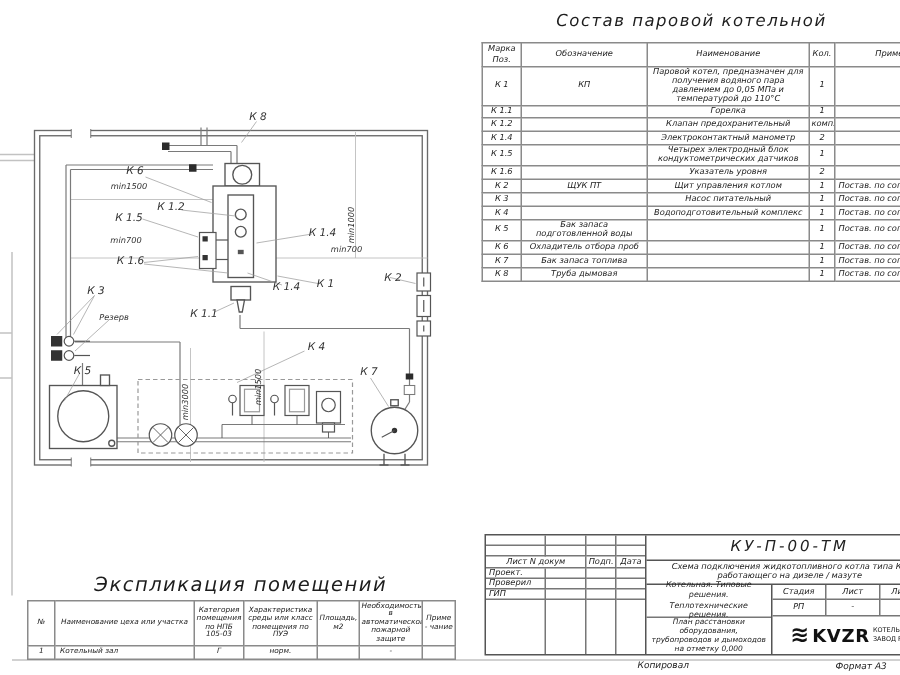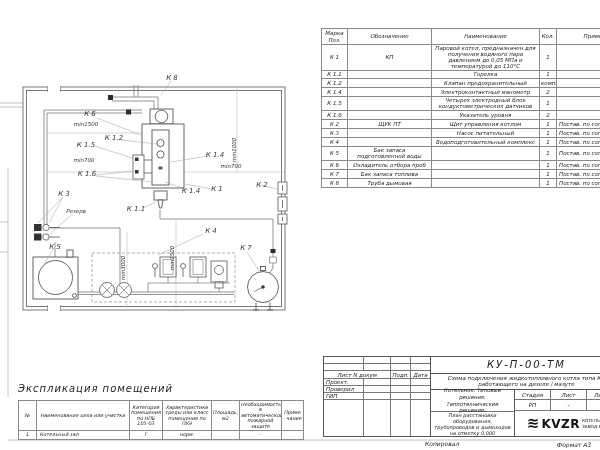--- a/index.html
+++ b/index.html
@@ -8,21 +8,21 @@
   .abs{position:absolute;}
   svg text{fill:#333;}
   .t7{font:italic 7px "DejaVu Sans",sans-serif;}
   .t55{font:italic 5.5px "DejaVu Sans",sans-serif;}
   
   .tbl{border-collapse:collapse;table-layout:fixed;}
   .tbl td,.tbl th{border:0.6px solid #8a8a8a;padding:0 1px;font-weight:normal;
         font-size:5.5px;line-height:1.12;text-align:center;vertical-align:middle;
         overflow:hidden;}
   .spec-title{font-size:11px;text-align:center;letter-spacing:1px;color:#1d1d1d;}
-  .expl-title{font-size:10px;letter-spacing:1px;color:#1d1d1d;}
+  .expl-title{font-size:13px;text-align:center;letter-spacing:1px;color:#1d1d1d;}
   .expl td,.expl th{font-size:4.9px;}
   tr.h8{height:8px}tr.h9{height:9px}tr.h14{height:14px}tr.h16{height:16px}
   tr.h22{height:22px}tr.h30{height:30px}
   td.note{text-align:left;white-space:nowrap;padding-left:2px;}
   
   .tb{position:absolute;left:323px;top:356px;width:300px;height:81px;
       border:1px solid #555;display:flex;box-sizing:border-box;background:#fff;}
   .tb *{box-sizing:border-box;}
   .tb-left{width:107px;display:flex;flex-direction:column;border-right:1px solid #555;}
   .tb-row{display:flex;flex:0 0 auto;}
@@ -241,20 +241,21 @@
       <text class="t7" x="64" y="196">К 3</text>
       <text class="t55" x="76" y="213">Резерв</text>
       <text class="t7" x="55" y="249">К 5</text>
       <text class="t55" transform="translate(125,268) rotate(-90)">min3000</text>
       <text class="t55" transform="translate(174,258) rotate(-90)">min1500</text>
       <text class="t7" x="211" y="233">К 4</text>
       <text class="t7" x="246" y="250">К 7</text>
     </g>
   </svg>
 
+  <div class="abs spec-title" style="left:321px;top:7px;width:280px;">Состав паровой котельной</div>
 
   <table class="tbl abs" style="left:321px;top:28px;width:325px;">
     <colgroup>
       <col style="width:26px">
         <col style="width:84px">
         <col style="width:108px">
       <col style="width:17px">
         <col style="width:90px">
     </colgroup>
     <tbody>

